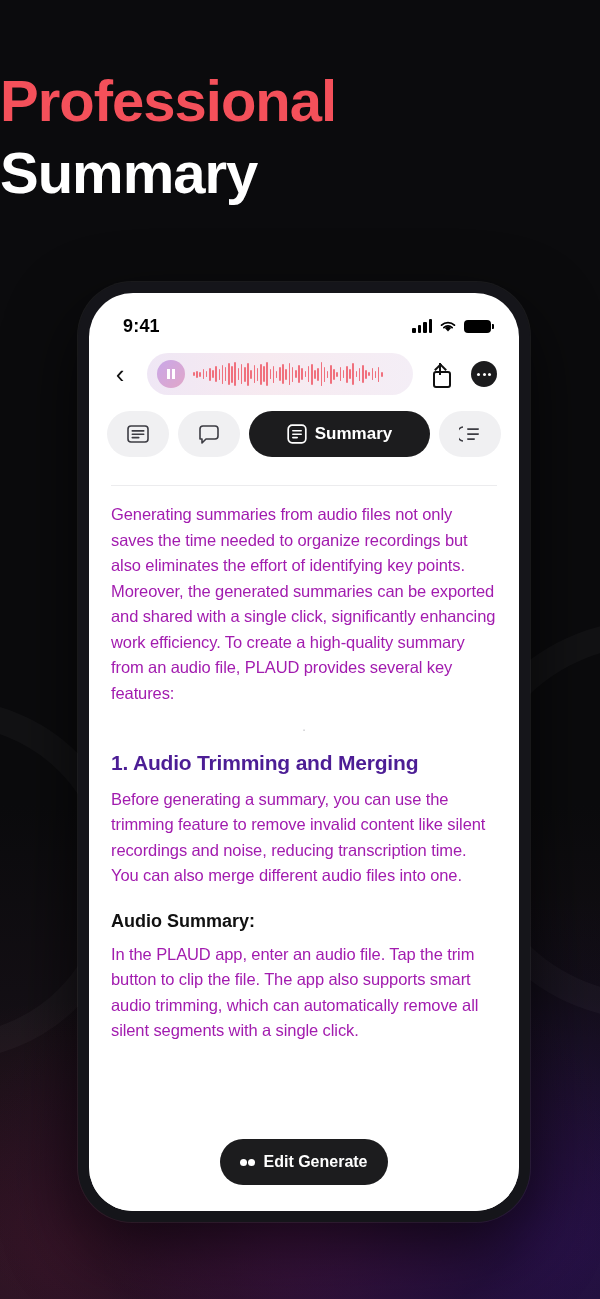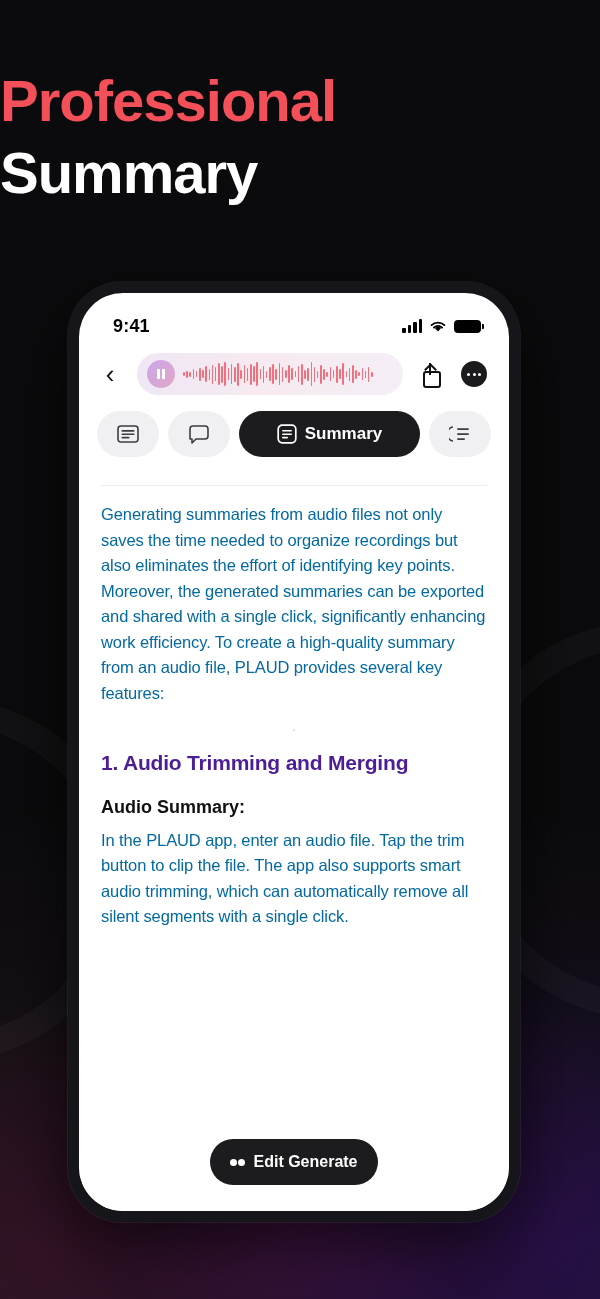--- a/index.html
+++ b/index.html
@@ -46,21 +46,21 @@
     font-size: 58px;
     font-weight: bold;
     color: #ffffff;
     letter-spacing: -1px;
     margin-top: 14px;
   }
 
   
   .phone {
     position: absolute;
-    left: 68px; top: 282px;
+    left: 78px; top: 282px;
     width: 452px; height: 940px;
     background: #15151a;
     border-radius: 54px;
     padding: 11px;
     box-shadow: 0 0 0 1px rgba(255,255,255,0.07), 0 30px 70px rgba(0,0,0,0.7);
   }
   .screen {
     position: relative;
     width: 100%; height: 100%;
     background: #ffffff;
@@ -176,21 +176,21 @@
     background:#9a9aa0;
   }
   .clock-ico {
     width: 12px; height: 12px; border: 1.4px solid #9a9aa0; border-radius: 50%; position: relative;
   }
   .clock-ico:before {
     content:""; position:absolute; left:4.3px; top:2px; width:1.3px; height:4.3px; background:#9a9aa0;
   }
   .rule { height: 1px; background: #ececee; margin: 14px 0 16px 0; }
   .para {
-    font-size: 16.5px; line-height: 1.55; color: #0369a1; margin-bottom: 18px;
+    font-size: 16.5px; line-height: 1.55; color: #a21caf; margin-bottom: 18px;
     letter-spacing: -0.1px;
   }
   .h2 {
     font-size: 21px; font-weight: bold; color: #4c1d95; margin: 22px 0 12px 0;
     letter-spacing: -0.2px;
   }
   .h3 {
     font-size: 18px; font-weight: bold; color: #111; margin: 22px 0 10px 0;
   }
   .dot-sep { text-align:center; color:#c8c8cc; font-size: 13px; line-height: 4px; margin: 0 0 4px; }
@@ -381,20 +381,21 @@
           </svg>
         </div>
       </div>
 
       <div class="article">
         <div class="rule"></div>
 
         <p class="para">Generating summaries from audio files not only saves the time needed to organize recordings but also eliminates the effort of identifying key points. Moreover, the generated summaries can be exported and shared with a single click, significantly enhancing work efficiency. To create a high-quality summary from an audio file, PLAUD provides several key features:</p>
         <div class="dot-sep">.</div>
         <h2 class="h2">1. Audio Trimming and Merging</h2>
+        <p class="para">Before generating a summary, you can use the trimming feature to remove invalid content like silent recordings and noise, reducing transcription time. You can also merge different audio files into one.</p>
         <h3 class="h3">Audio Summary:</h3>
         <p class="para">In the PLAUD app, enter an audio file. Tap the trim button to clip the file. The app also supports smart audio trimming, which can automatically remove all silent segments with a single click.</p>
       </div>
 
       <div class="fade-mask"></div>
 
       <div class="bottom-bar">
         <div class="btn-dark">
           <span class="speakers-ico">
               <b></b>

